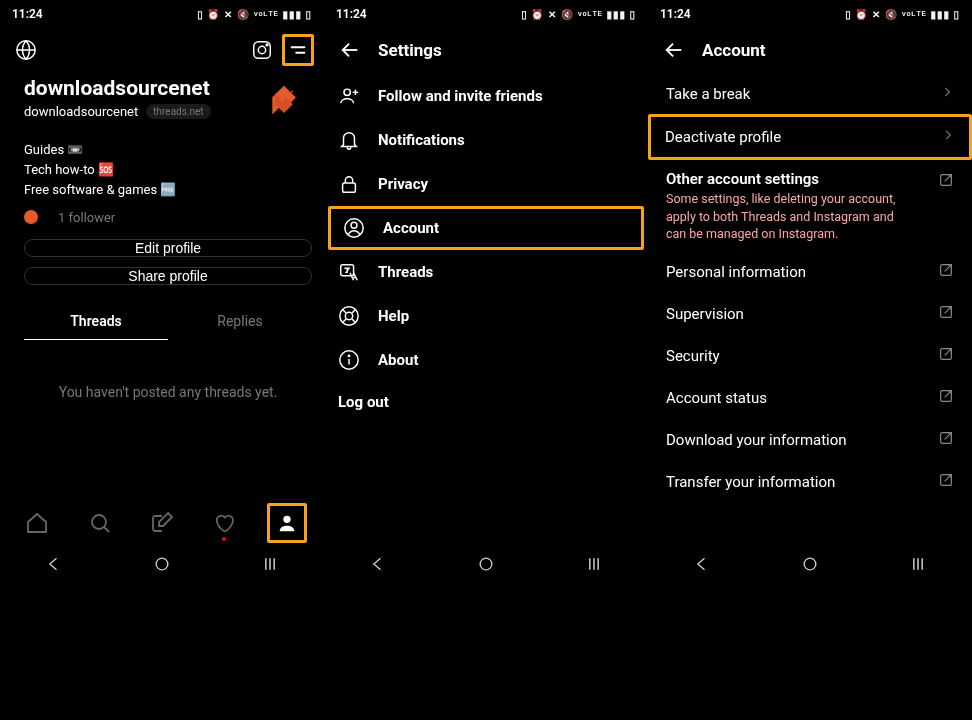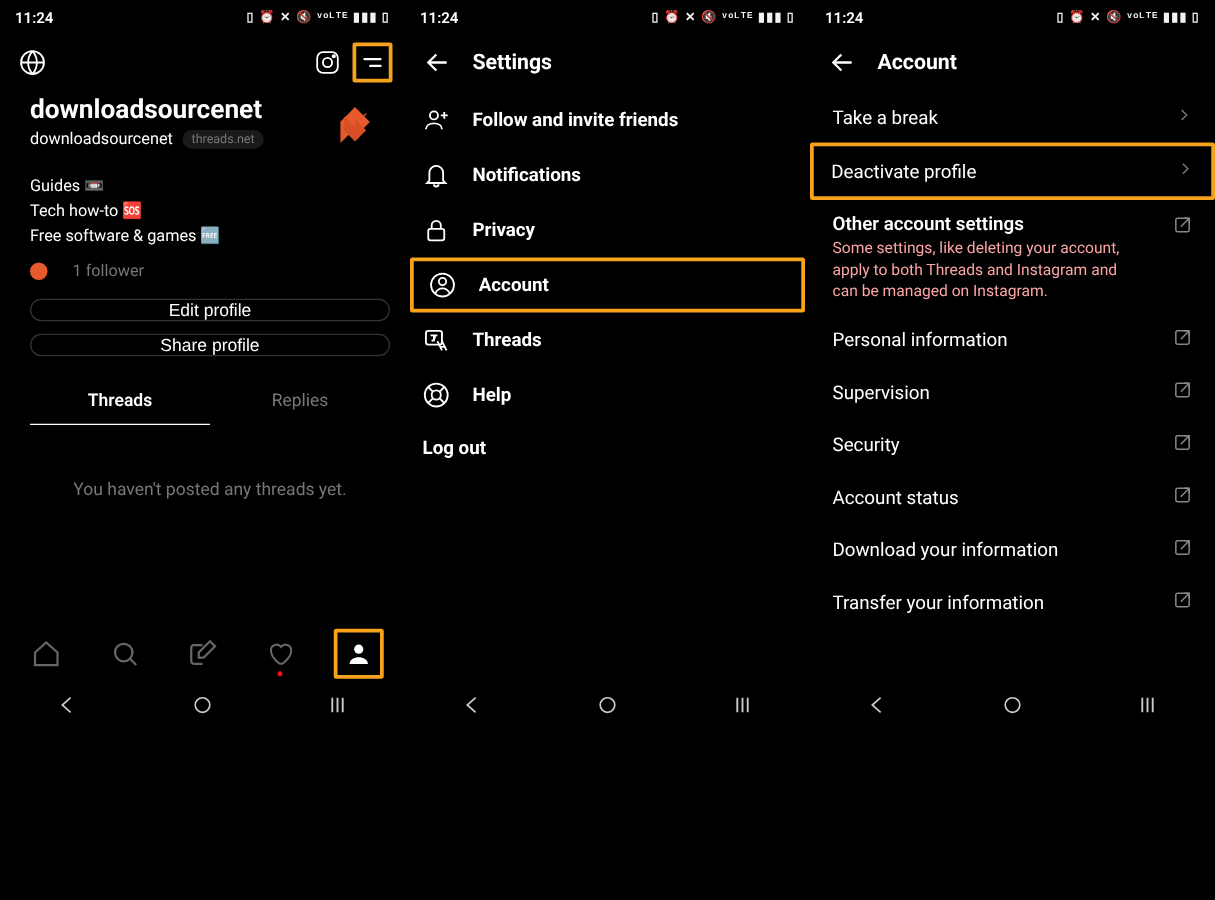--- a/index.html
+++ b/index.html
@@ -307,20 +307,30 @@
             <circle cx="12" cy="12" r="4"></circle>
             <line x1="5" y1="5" x2="9" y2="9"></line>
             <line x1="15" y1="15" x2="19" y2="19"></line>
             <line x1="15" y1="9" x2="19" y2="5"></line>
             <line x1="5" y1="19" x2="9" y2="15"></line>
           </svg>
         </span>
       <span>Help</span>
     </div>
     <div class="settings-item">
+      <span class="settings-icon">
+          <svg viewBox="0 0 24 24" width="22" height="22">
+            <circle cx="12" cy="12" r="10"></circle>
+            <line x1="12" y1="11" x2="12" y2="17"></line>
+            <circle cx="12" cy="7.5" r="0.8" fill="#fff"></circle>
+          </svg>
+        </span>
+      <span>About</span>
+    </div>
+    <div class="settings-item">
       <span>Log out</span>
     </div>
   </div>
 
   <div class="sysnav">
     <div><svg width="20" height="20" viewBox="0 0 24 24" stroke-width="1.6">
           <polyline points="15 5 7 12 15 19"></polyline>
         </svg></div>
     <div><svg width="20" height="20" viewBox="0 0 24 24" stroke-width="1.6">
           <circle cx="12" cy="12" r="7"></circle>

